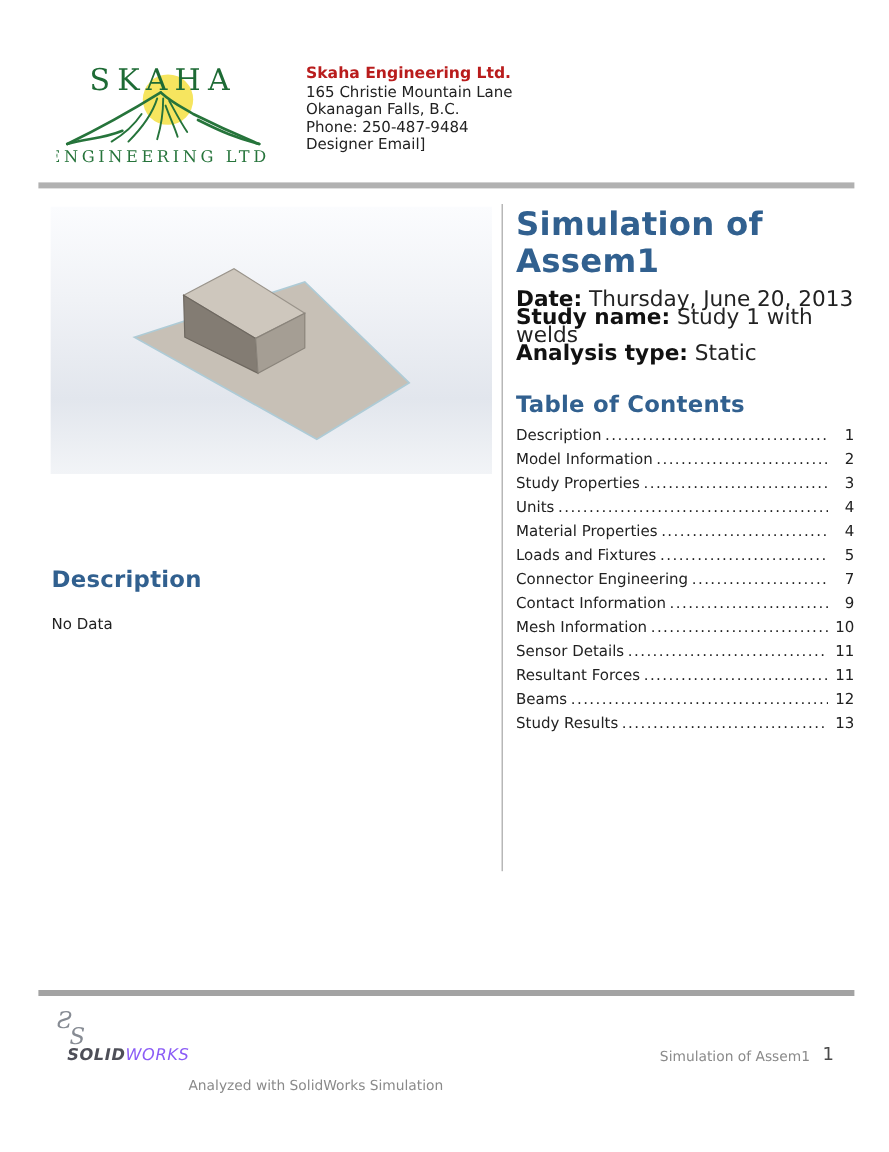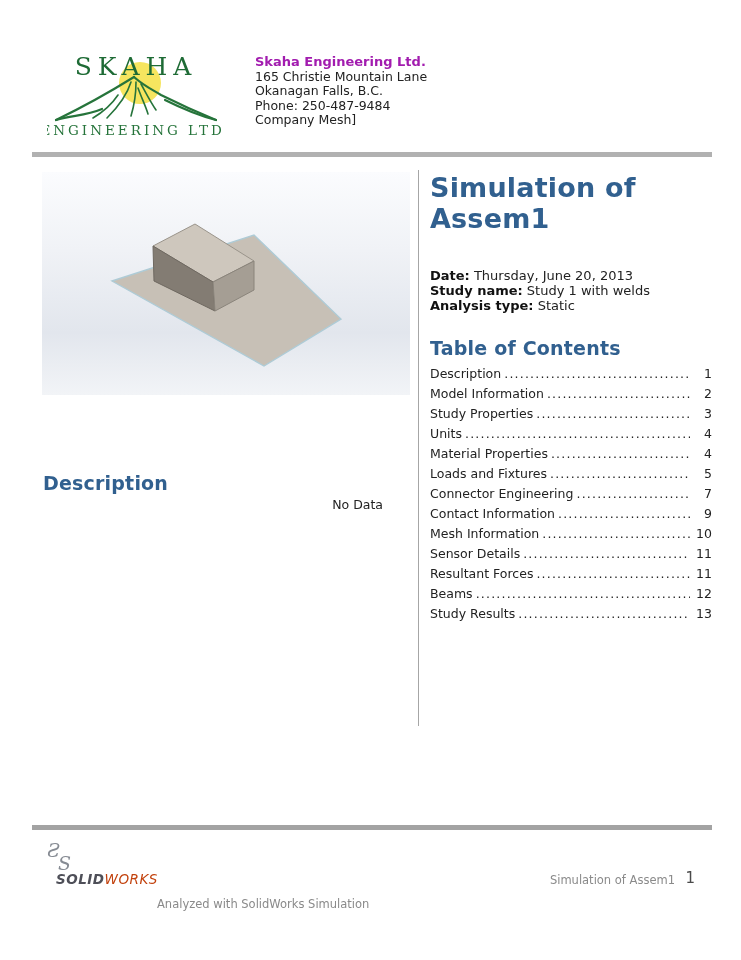--- a/index.html
+++ b/index.html
@@ -9,58 +9,58 @@
     font-family:"DejaVu Sans","Liberation Sans",sans-serif;
     color:#1a1a1a;
     position:relative;
     overflow:hidden;
   }
   .page { position:absolute; inset:0; background:#ffffff;border-radius:18px; }
 
   
   .logo-box { position:absolute; left:47px; top:46px; width:178px; height:96px; }
   .company-info { position:absolute; left:255px; top:55px; font-size:12.5px; line-height:14.6px; color:#222; }
-  .company-name { font-weight:bold; font-size:13px; color:#a21caf; }
+  .company-name { font-weight:bold; font-size:13px; color:#b91c1c; }
 
   .top-rule { position:absolute; left:32px; top:152px; width:680px; height:5px; background:#b1b1b1; }
 
   
   .viewport { position:absolute; left:42px; top:172px; width:368px; height:223px; }
 
   
   .description-block { position:absolute; left:43px; top:472px; width:340px; }
   .section-heading { font-size:19px; font-weight:bold; color:#31608f; letter-spacing:0.2px; }
-  .description-body { font-size:12.5px; color:#222; margin-top:3px;text-align:right; }
+  .description-body { font-size:12.5px; color:#222; margin-top:18px; }
 
   
   .v-rule { position:absolute; left:418px; top:170px; width:1px; height:556px; background:#a6a6a6; }
 
   
   .right-col { position:absolute; left:430px; top:172px; width:282px; }
   .doc-title { font-size:27px; line-height:31px; font-weight:bold; color:#31608f; letter-spacing:0.2px; }
-  .meta-list { margin-top:34px; font-size:13px; line-height:15px; color:#222; }
+  .meta-list { margin-top:8px; font-size:18px; line-height:15px; color:#222; }
   .meta-label { font-weight:bold; color:#111; }
 
   .toc-block { margin-top:24px; }
   .toc-list { margin-top:7px; }
   .toc-row { display:flex; align-items:baseline; height:20px; font-size:12.5px; color:#222; }
   .toc-label { white-space:nowrap; padding-right:3px; }
   .toc-dots { flex:1; overflow:hidden; white-space:nowrap; color:#222; }
   .toc-dots::before {
     content:"...................................................................................................";
     letter-spacing:1.2px;
   }
   .toc-page { width:22px; text-align:right; padding-left:4px; }
 
   
   .footer-rule { position:absolute; left:32px; top:825px; width:680px; height:5px; background:#a3a3a3; }
   .sw-glyph { position:absolute; left:44px; top:840px; width:38px; height:34px; }
   .sw-brand { position:absolute; left:56px; top:871px; font-size:13.5px; font-style:italic; letter-spacing:0.5px; }
   .sw-bold { font-weight:bold; color:#4e4f58; }
-  .sw-light { font-weight:normal; color:#c2410c; }
+  .sw-light { font-weight:normal; color:#8b5cf6; }
   .footer-tagline { position:absolute; left:157px; top:873px; font-size:11.5px; color:#8a8a8a;margin-top:24px; }
   .footer-doc { position:absolute; right:66px; top:873px; font-size:11.5px; color:#8a8a8a; }
   .footer-page { position:absolute; right:46px; top:869px; font-size:15px; color:#4a4a4a; }
 </style>
 </head>
 <body>
 
 <div class="page">
 
   <div class="logo-box">
@@ -82,21 +82,21 @@
       </g>
       <text x="89" y="89" text-anchor="middle" font-family="DejaVu Serif, Liberation Serif, serif" font-size="13.5" letter-spacing="3" fill="#26743b">ENGINEERING LTD.</text>
     </svg>
   </div>
 
   <div class="company-info">
     <div class="company-name">Skaha Engineering Ltd.</div>
     <div>165 Christie Mountain Lane</div>
     <div>Okanagan Falls, B.C.</div>
     <div>Phone: 250-487-9484</div>
-    <div>Company Mesh]</div>
+    <div>Designer Email]</div>
   </div>
 
   <div class="top-rule"></div>
 
   <div class="viewport">
     <svg width="368" height="223" viewBox="0 0 368 223">
       <defs>
         <linearGradient id="vpbg" x1="0" y1="0" x2="0" y2="1">
           <stop offset="0" stop-color="#fbfcfe"></stop>
           <stop offset="0.35" stop-color="#f0f2f6"></stop>

